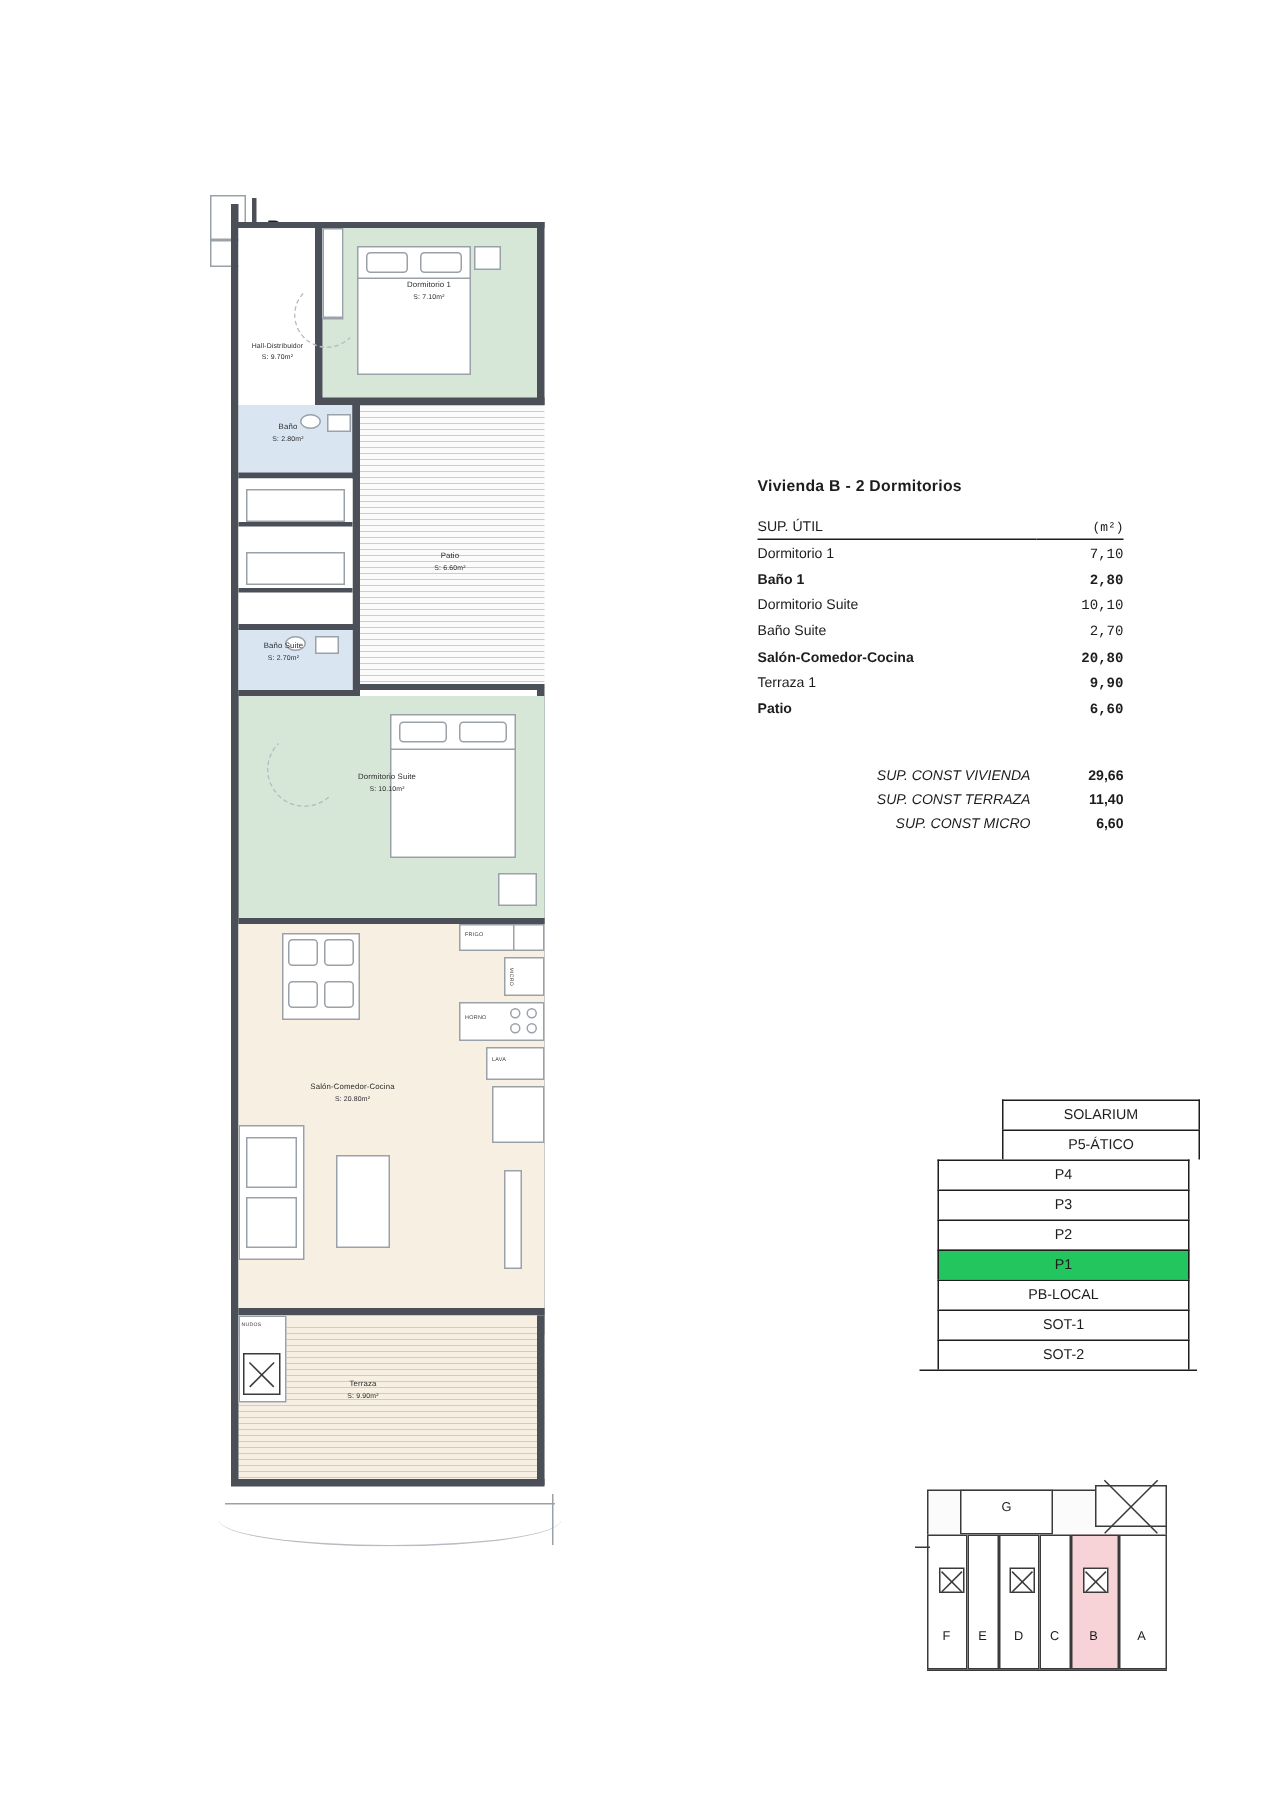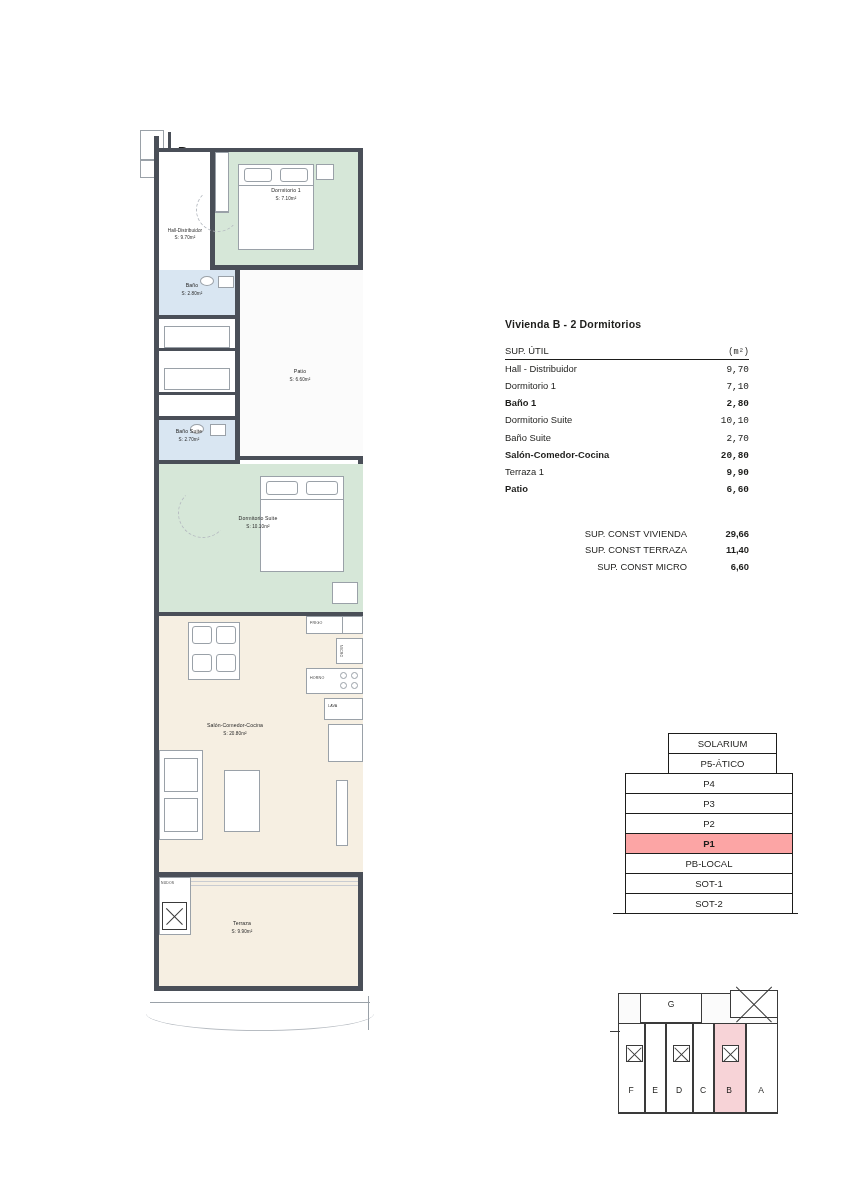--- a/index.html
+++ b/index.html
@@ -125,21 +125,21 @@
   .subhead td { font-size: 9.4px; }
   .unit { font-size: 8.6px; }
 
   #consts {
     margin-top: 28px;
     width: 244px;
     font-size: 9.4px;
     border-collapse: collapse;
   }
   #consts td { padding: 2.6px 0; }
-  #consts td.lbl { text-align: right; padding-right: 10px; }
+  #consts td.lbl { text-align: right; padding-right: 10px; font-style: italic; }
   #consts td.val { text-align: right; width: 52px; font-weight: 700; }
   #consts tr.total td { border-top: 0.8px solid #1d1d1b; font-weight: 400; }
 
   
   #floors {
     position: absolute;
     left: 613px;
     top: 733px;
     width: 185px;
   }
@@ -148,23 +148,23 @@
     border-bottom: none;
     height: 20px;
     line-height: 20px;
     text-align: center;
     font-size: 9.5px;
     box-sizing: border-box;
     background: #fff;
     position: relative;
   }
   .floor-row:last-child { border-bottom: 0.8px solid #1d1d1b; }
-  .floor-narrow { width: 109px; margin-left: 55px; }
+  .floor-narrow { width: 132px; margin-left: 55px; }
   .floor-wide   { width: 168px; margin-left: 12px; }
-  .floor-hl { background: #fca5a5; font-weight: bold; }
+  .floor-hl { background: #22c55e; }
   #ground-line {
     position: absolute;
     left: 0;
     width: 185px;
     height: 1px;
     background: #1d1d1b;
     top: 180px;
   }
 
   
@@ -361,24 +361,20 @@
 <div id="right">
   <div id="title">Vivienda B - 2 Dormitorios</div>
 
   <table class="areas">
     <tbody>
       <tr class="rule-bot">
         <td>SUP. ÚTIL</td>
         <td class="val unit">(m²)</td>
       </tr>
       <tr>
-        <td>Hall - Distribuidor</td>
-        <td class="val">9,70</td>
-      </tr>
-      <tr>
         <td>Dormitorio 1</td>
         <td class="val">7,10</td>
       </tr>
       <tr>
         <td class="bold">Baño 1</td>
         <td class="val bold">2,80</td>
       </tr>
       <tr>
         <td>Dormitorio Suite</td>
         <td class="val">10,10</td>

